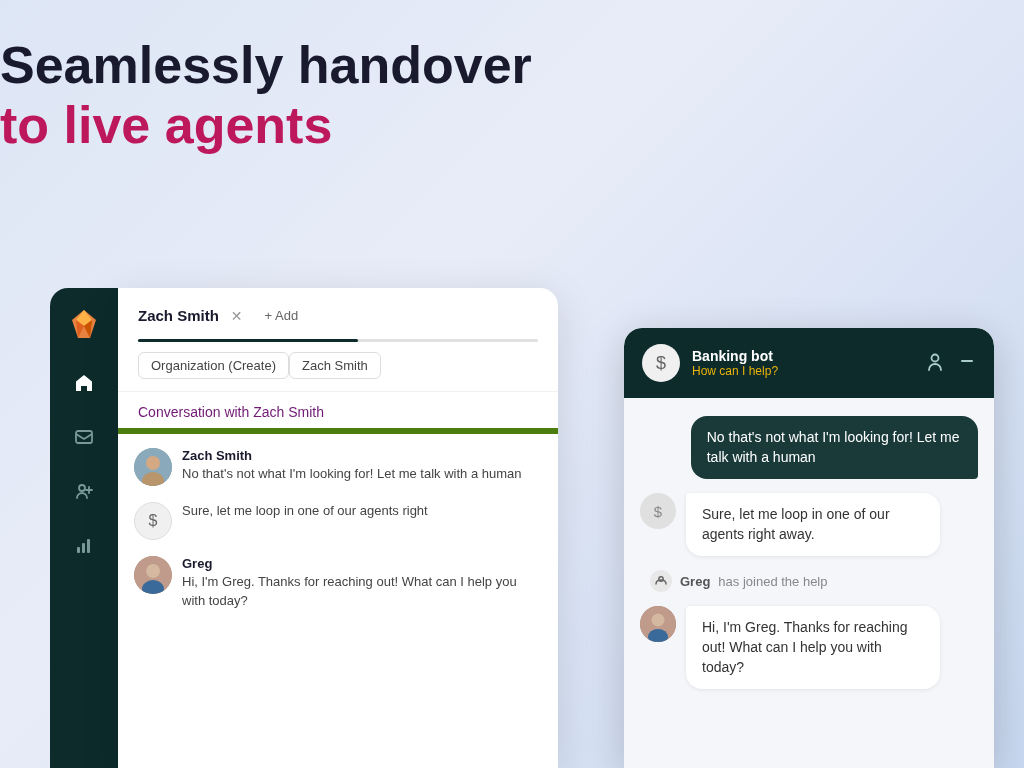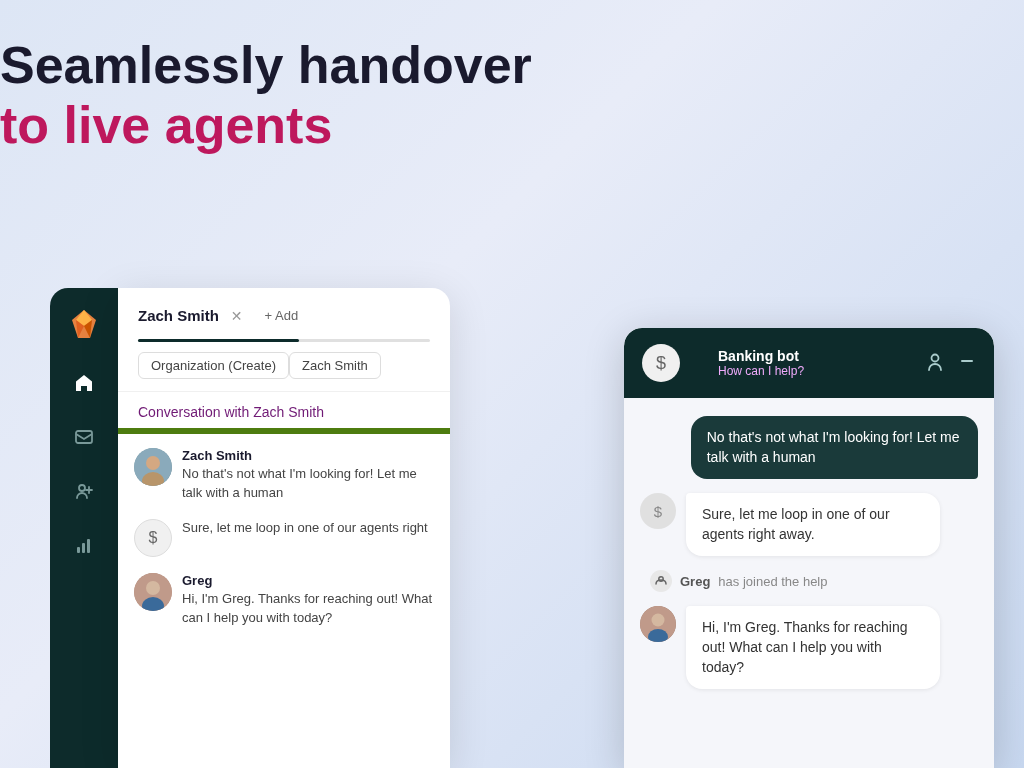--- a/index.html
+++ b/index.html
@@ -67,21 +67,21 @@
       color: #7a9a9a;
       font-size: 18px;
     }
     .sidebar-icon.active {
       color: #ffffff;
     }
 
     
     .chat-panel {
       background: #ffffff;
-      width: 332px;
+      width: 440px;
       flex-shrink: 0;
       border-radius: 0 18px 0 0;
       overflow: hidden;
       display: flex;
       flex-direction: column;
       box-shadow: 0 8px 40px rgba(0,0,0,0.12);
     }
 
     .chat-panel-header {
       padding: 16px 20px 0;
@@ -225,29 +225,28 @@
       background: #f0f0f0;
       display: flex;
       align-items: center;
       justify-content: center;
       font-size: 16px;
       color: #888;
       flex-shrink: 0;
     }
     .widget-header-info {
       flex: 1;
-      margin-left: 26px;
     }
     .widget-header-name {
       color: #ffffff;
       font-weight: 700;
       font-size: 14px;
     }
     .widget-header-subtitle {
-      color: #f0abfc;
+      color: #eab308;
       font-size: 12px;
     }
     .widget-header-actions {
       display: flex;
       gap: 12px;
       align-items: center;
     }
     .widget-action-icon {
       color: #aacccc;
       font-size: 18px;

